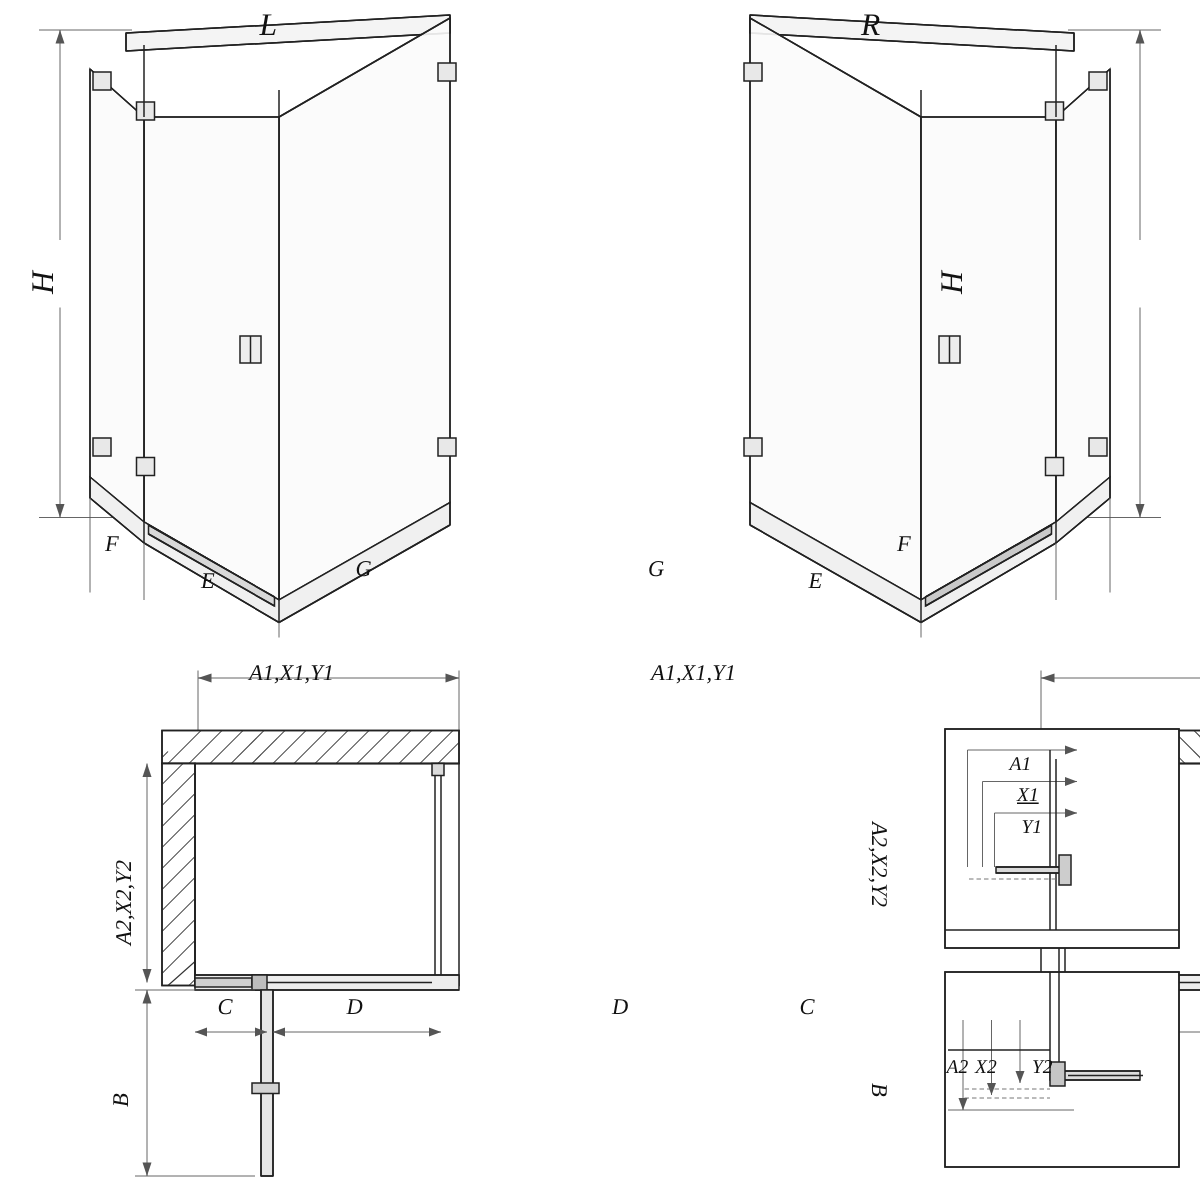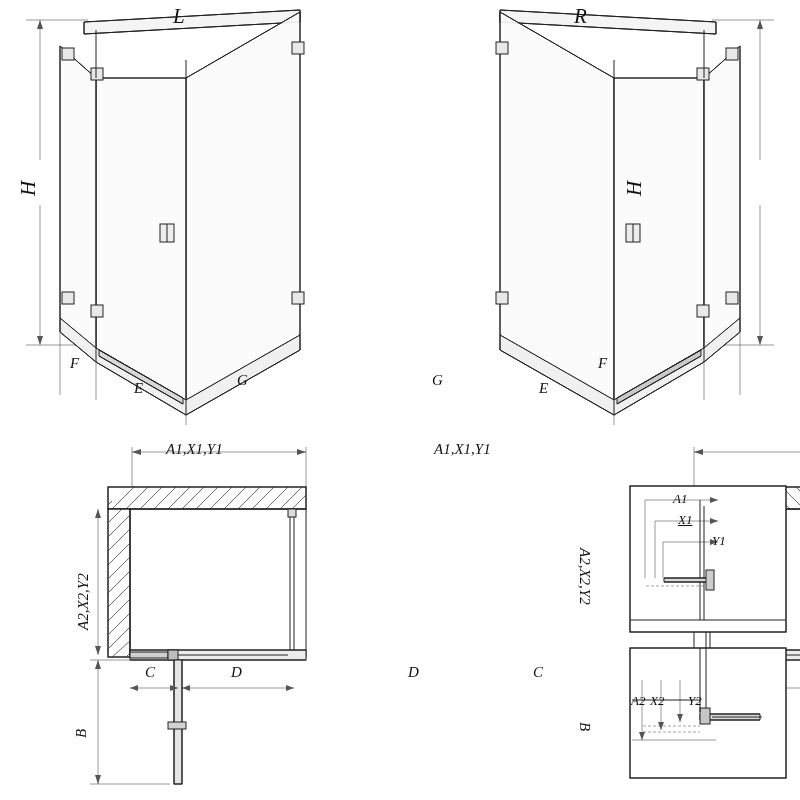--- a/index.html
+++ b/index.html
@@ -29,21 +29,21 @@
   .lbl {
     position: absolute;
     font-family: "Liberation Serif", serif;
     font-style: italic;
     color: #111;
     white-space: nowrap;
     line-height: 1;
   }
   .lbl-big { font-size: 21px; font-weight: normal; }
   .lbl-mid { font-size: 15px; }
-  .lbl-sm  { font-size: 13px; }
+  .lbl-sm  { font-size: 13px; margin-top: 10px; }
   .rot90  { transform: rotate(-90deg); transform-origin: left top; }
   .rot90b { transform: rotate(90deg); transform-origin: left top; }
 </style>
 </head>
 <body>
 
 <div id="stage">
 
   <svg class="drawing" viewBox="0 0 800 800">
     <g fill="none" stroke="#222" stroke-width="1" stroke-linecap="butt" stroke-linejoin="miter">
@@ -436,19 +436,19 @@
   <div class="lbl lbl-mid" style="left:231px; top:665px;">D</div>
 
   <div class="lbl lbl-mid" style="left:408px; top:665px;">D</div>
   <div class="lbl lbl-mid" style="left:533px; top:665px;">C</div>
 
   <div class="lbl lbl-mid rot90" style="left:74px; top:738px;">B</div>
   <div class="lbl lbl-mid rot90b" style="left:592px; top:722px;">B</div>
 
   <div class="lbl lbl-sm" style="left:673px; top:492px;">A1</div>
   <div class="lbl lbl-sm" style="left:678px; top:513px;text-decoration:underline;">X1</div>
-  <div class="lbl lbl-sm" style="left:712px; top:534px;">Y1</div>
+  <div class="lbl lbl-sm" style="left:681px; top:534px;">Y1</div>
 
   <div class="lbl lbl-sm" style="left:631px; top:694px;font-style:italic;">A2</div>
   <div class="lbl lbl-sm" style="left:650px; top:694px;">X2</div>
   <div class="lbl lbl-sm" style="left:688px; top:694px;">Y2</div>
 
 </div>
 
 </body></html>

